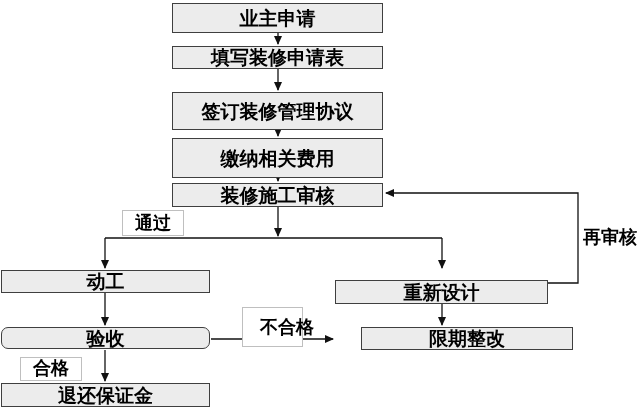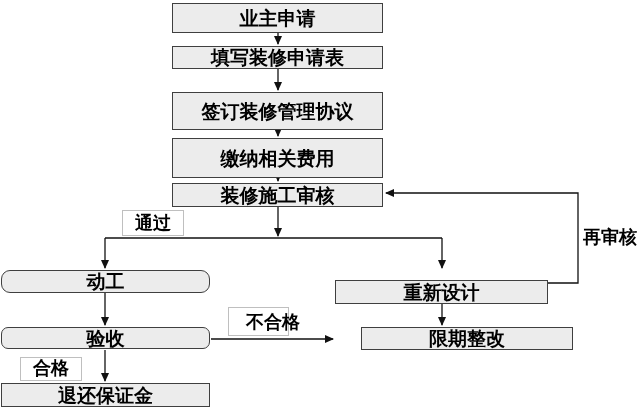--- a/index.html
+++ b/index.html
@@ -98,32 +98,32 @@
   <div class="node" style="left:172px; top:3px;   width:211px; height:30px;">业主申请</div>
 
   <div class="node" style="left:172px; top:46px;  width:211px; height:23px;">填写装修申请表</div>
 
   <div class="node" style="left:172px; top:92px;  width:211px; height:38px;">签订装修管理协议</div>
 
   <div class="node" style="left:172px; top:138px; width:211px; height:40px;">缴纳相关费用</div>
 
   <div class="node" style="left:172px; top:183px; width:211px; height:24px;">装修施工审核</div>
 
-  <div class="node" style="left:1px;   top:270px; width:209px; height:23px;border-radius:9px;">动工</div>
+  <div class="node" style="left:1px;   top:270px; width:209px; height:23px;">动工</div>
 
   <div class="node" style="left:335px; top:280px; width:213px; height:24px;">重新设计</div>
 
   <div class="node" style="left:1px;   top:327px; width:209px; height:22px;border-radius:7px;">验收</div>
 
   <div class="node" style="left:335px; top:327px; width:212px; height:23px;margin-left:26px;">限期整改</div>
 
   <div class="node" style="left:1px;   top:383px; width:209px; height:24px;">退还保证金</div>
 
   <div class="edge-label" style="left:105px; top:210px; width:62px; height:26px;margin-left:17px;">通过</div>
 
 
   <div class="edge-label plain" style="left:581px; top:225px; width:58px; height:24px;">再审核</div>
 
-  <div class="edge-label" style="left:228px; top:307px; width:61px; height:29px;padding-left:29px;">不合格</div>
+  <div class="edge-label" style="left:242px; top:307px; width:61px; height:40px;padding-left:29px;">不合格</div>
 
   <div class="edge-label" style="left:20px; top:357px; width:62px; height:24px;font-family:Liberation Mono, monospace;">合格</div>
 
 </div>
 
 </body></html>

